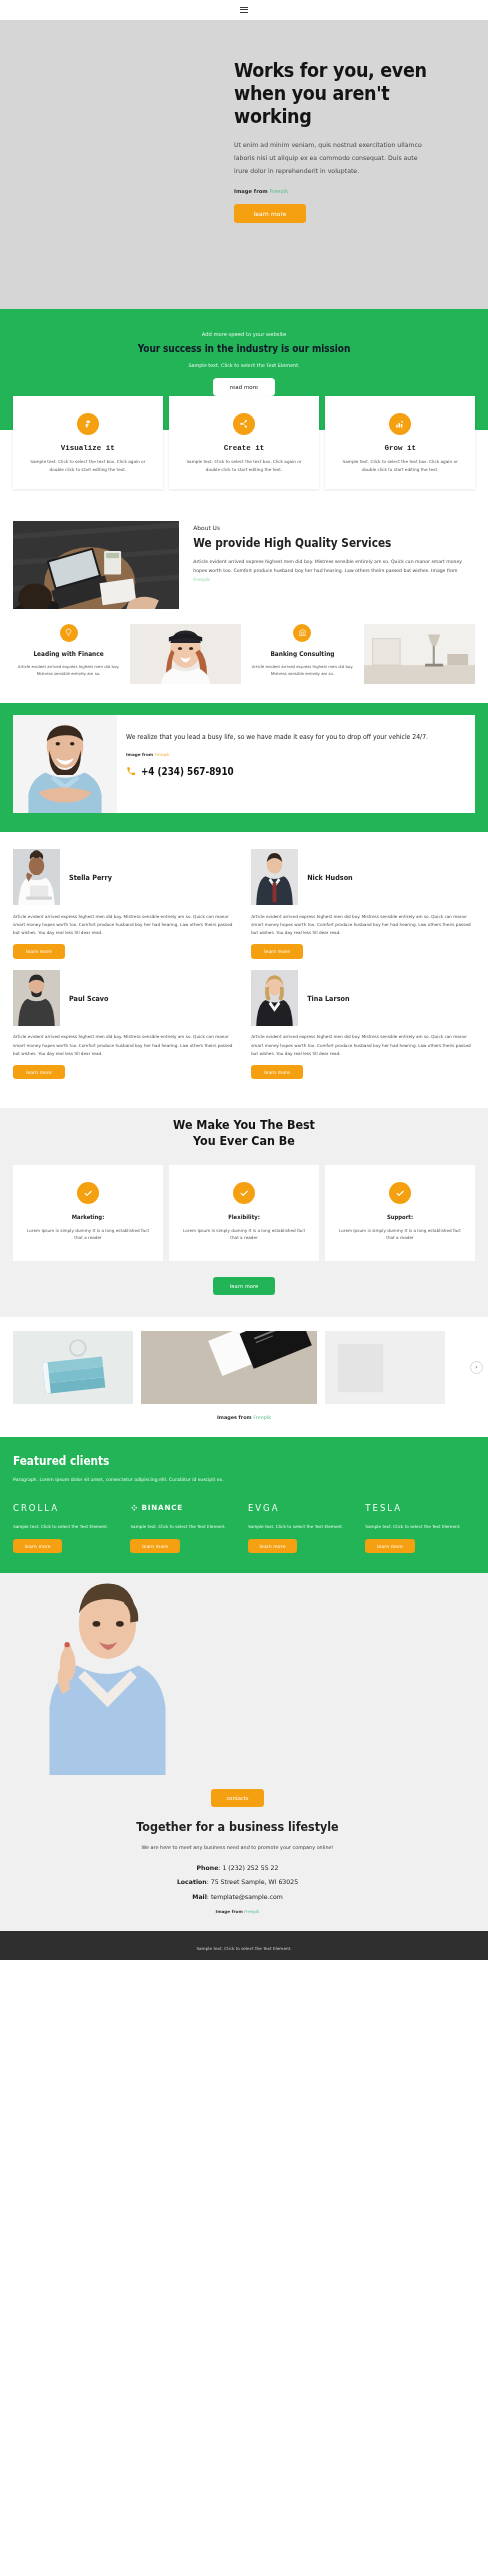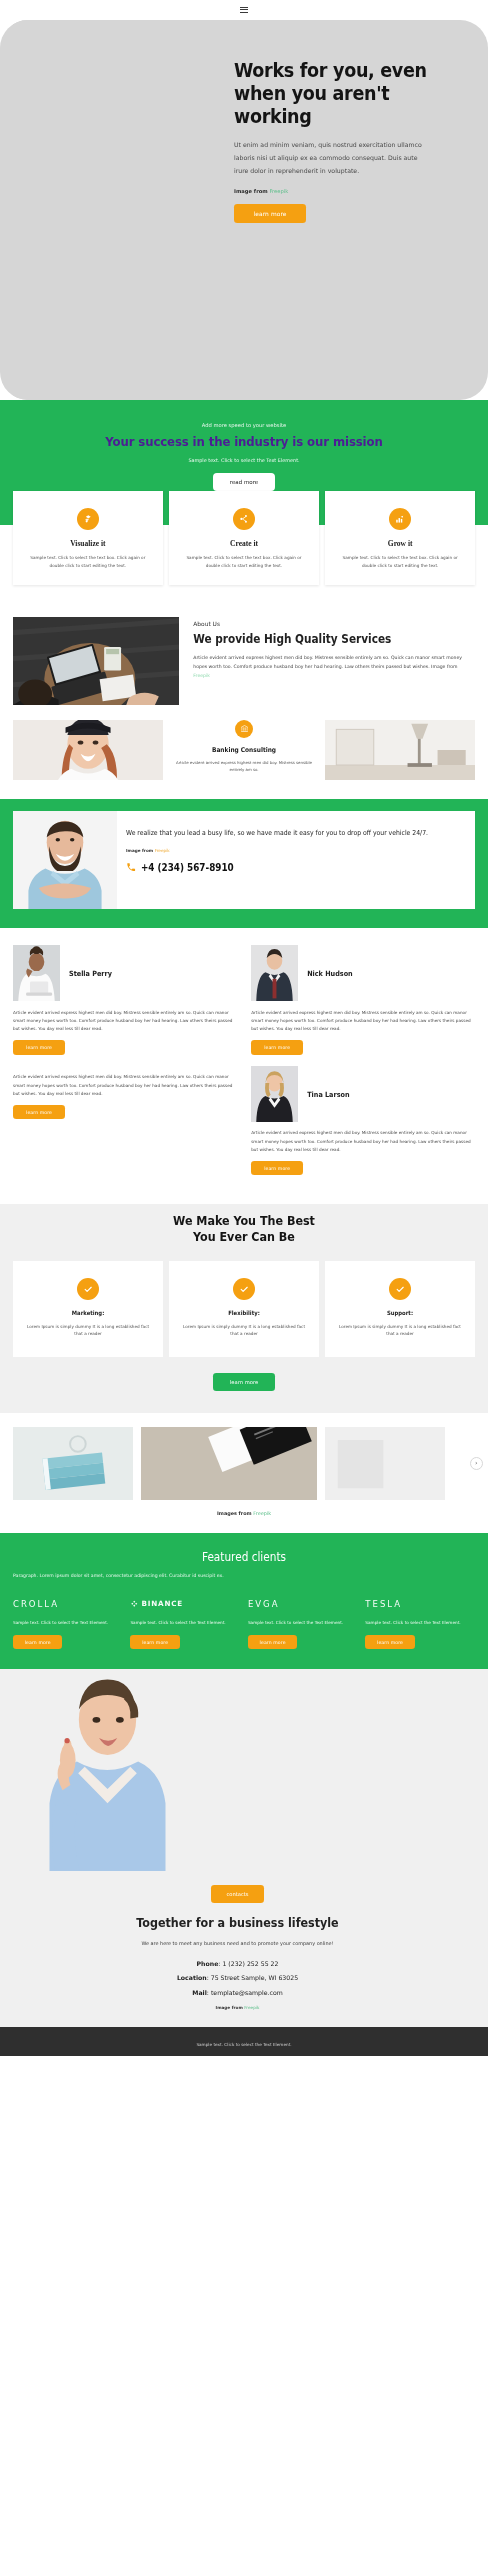--- a/index.html
+++ b/index.html
@@ -20,25 +20,24 @@
     display: flex;
     align-items: center;
     justify-content: center;
   }
   .burger { display: flex; flex-direction: column; gap: 1.3px; cursor: pointer; padding: 2.6px; }
   .burger span { display: block; width: 8.5px; height: 1.3px; background: #3a3a3a; }
 
   
   .hero {
     background: #d6d6d6;
-    height: 380px;
+    height: 289px;
     position: relative;
     display: flex;
     overflow: hidden;
-    border-radius: 28px;
   }
   .hero-photo {
     width: 208px;
     margin-left: 13px;
     position: relative;
     overflow: hidden;
   }
   .hero-photo .ph-bg { position: absolute; inset: 0; background: #d6d6d6; }
   .hero-text {
     flex: 1;
@@ -77,22 +76,22 @@
 
   
   .mission {
     background: #22b457;
     padding: 22px 0 0 0;
     text-align: center;
     position: relative;
   }
   .mission .eyebrow { color: #e9f8ee; font-size: 5.2px; }
   .mission h2 {
-    color: #4c1d95;
-    font-size: 13px;
+    color: #0f172a;
+    font-size: 10px;
     font-weight: 700;
     margin-top: 6.5px;
     letter-spacing: -0.1px;
     font-family: "DejaVu Sans Condensed", "Liberation Sans Narrow", "Liberation Sans", sans-serif;
   }
   .mission .sub { color: #eafaf0; font-size: 4.9px; margin-top: 7.8px; }
   .btn-outline {
     margin-top: 10.4px;
     background: #ffffff;
     color: #242424;
@@ -130,21 +129,21 @@
     width: 22px; height: 22px; border-radius: 50%;
     background: #f5a011;
     margin: 0 auto;
     display: flex; align-items: center; justify-content: center;
     color: #fff;
   }
   .feat-card h3 {
     margin-top: 9px;
     font-size: 7.5px;
     font-weight: 700;
-    font-family: Liberation Serif, serif;
+    font-family: Liberation Mono, monospace;
   }
   .feat-card p { margin-top: 5.9px; font-size: 4.2px; line-height: 1.85; color: #555; }
 
   
   .about {
     display: flex;
     padding: 18px 13px 0 13px;
     gap: 14.3px;
     background: #fff;
   }
@@ -247,22 +246,22 @@
     width: 13px; height: 13px; border-radius: 50%;
     background: rgba(255,255,255,.85); border: 0.7px solid #d8d8d8;
     display:flex; align-items:center; justify-content:center; cursor:pointer;
     font-size: 6.5px; color:#666;
   }
   .gallery-credit { text-align: center; margin-top: 10.4px; font-size: 4.9px; color:#333; font-weight:600;}
   .gallery-credit a { color:#5cbf8a; text-decoration:none; font-weight:400;}
 
   
   .clients { background: #22b457; padding: 17px 13px 19.5px; }
-  .clients h2 { color:#fff; font-size: 11.7px; font-weight: 400;
-    font-family:"DejaVu Sans Condensed","Liberation Sans Narrow","Liberation Sans",sans-serif;text-align:center;}
+  .clients h2 { color:#fff; font-size: 11.7px; font-weight: 700;
+    font-family:"DejaVu Sans Condensed","Liberation Sans Narrow","Liberation Sans",sans-serif;}
   .clients .lead { color: #eafaf0; font-size: 4.6px; margin-top: 8.5px; }
   .logo-row { display: flex; gap: 7.8px; margin-top: 19.5px; }
   .logo-col { flex: 1; }
   .logo-mark {
     height: 13px; display: flex; align-items: center; color: #ffffff;
     font-size: 8.5px; letter-spacing: 2px; font-weight: 400; opacity: .96;
   }
   .logo-col p { margin-top: 9px; font-size: 4.2px; color:#eafaf0; line-height:1.7;}
   .logo-col .btn { margin-top: 8.5px; padding: 4.6px 11.7px; font-size: 4.6px; }
 
@@ -403,20 +402,31 @@
       <h2>We provide High Quality Services</h2>
       <p>
         <span>Article evident arrived express highest men did boy. Mistress sensible entirely am so. Quick can manor smart money hopes worth too. Comfort produce husband boy her had hearing. Law others theirs passed but wishes. Image from</span>
         <a href="#">Freepik</a>
       </p>
     </div>
   </section>
 
   <section class="services">
     <div class="svc-col">
+      <div class="circ-icon">
+        <svg width="9" height="9" viewBox="0 0 24 24" fill="none" stroke="#fff" stroke-width="1.7">
+            <path d="M12 3a6 6 0 0 0-3.4 11c.6.5.9 1.2.9 2h5c0-.8.3-1.5.9-2A6 6 0 0 0 12 3z"></path>
+            <path d="M10 20h4"></path>
+            <path d="M12 1v1M4 7h1M19 7h1M6 3l.7.7M17.3 3.7l.7-.7"></path>
+          </svg>
+      </div>
+      <h4>Leading with Finance</h4>
+      <p>Article evident arrived express highest men did boy. Mistress sensible entirely am so.</p>
+    </div>
+    <div class="svc-col">
       <div class="svc-img img-girl">
         <svg width="100%" height="60" viewBox="0 0 160 92" preserveAspectRatio="xMidYMid slice">
           <rect width="160" height="92" fill="#eeeae6"></rect>
           <ellipse cx="80" cy="40" rx="22" ry="26" fill="#f0c8ab"></ellipse>
           <path d="M58 30 q4 -18 22 -18 q18 0 22 18 l-44 0z" fill="#24242a"></path>
           <path d="M56 28 q24 -10 48 0 l0 -6 q-24 -10 -48 0z" fill="#1b1b20"></path>
           <path d="M100 40 q14 14 10 52 l-10 0 q4 -34 -6 -48z" fill="#b4623a"></path>
           <path d="M60 40 q-10 16 -8 52 l8 0 q-2 -34 4 -48z" fill="#b4623a"></path>
           <path d="M62 66 q18 10 36 0 q16 6 18 26 l-72 0 q2 -20 18 -26z" fill="#fbfbfb"></path>
           <ellipse cx="72" cy="38" rx="3" ry="2.2" fill="#3b2a20"></ellipse>
@@ -519,20 +529,32 @@
               </svg>
           </div>
           <div class="tm-name">Nick Hudson</div>
         </div>
         <p>Article evident arrived express highest men did boy. Mistress sensible entirely am so. Quick can manor smart money hopes worth too. Comfort produce husband boy her had hearing. Law others theirs passed but wishes. You day real less till dear read.</p>
         <button class="btn">learn more</button>
       </div>
     </div>
     <div class="team-row">
       <div class="team-member">
+        <div class="tm-head">
+          <div class="tm-photo p3">
+            <svg width="47" height="56" viewBox="0 0 72 86">
+                <rect width="72" height="86" fill="#cfcac2"></rect>
+                <ellipse cx="36" cy="24" rx="12" ry="14" fill="#dfb294"></ellipse>
+                <path d="M24 20 q2 -13 12 -13 q10 0 12 13 q-6 -5 -12 -5 q-6 0 -12 5z" fill="#2a2a2a"></path>
+                <path d="M28 32 q8 8 16 0 q1 10 -8 10 q-9 0 -8 -10z" fill="#2a2a2a"></path>
+                <path d="M22 44 q14 8 28 0 q13 6 14 42 l-56 0 q1 -36 14 -42z" fill="#3b3b3b"></path>
+              </svg>
+          </div>
+          <div class="tm-name">Paul Scavo</div>
+        </div>
         <p>Article evident arrived express highest men did boy. Mistress sensible entirely am so. Quick can manor smart money hopes worth too. Comfort produce husband boy her had hearing. Law others theirs passed but wishes. You day real less till dear read.</p>
         <button class="btn">learn more</button>
       </div>
       <div class="team-member">
         <div class="tm-head">
           <div class="tm-photo p4">
             <svg width="47" height="56" viewBox="0 0 72 86">
                 <rect width="72" height="86" fill="#dcdcdf"></rect>
                 <ellipse cx="36" cy="25" rx="12" ry="14" fill="#eec5a6"></ellipse>
                 <path d="M22 26 q2 -18 14 -18 q12 0 14 18 q-3 -12 -14 -12 q-11 0 -14 12z" fill="#caa25f"></path>

